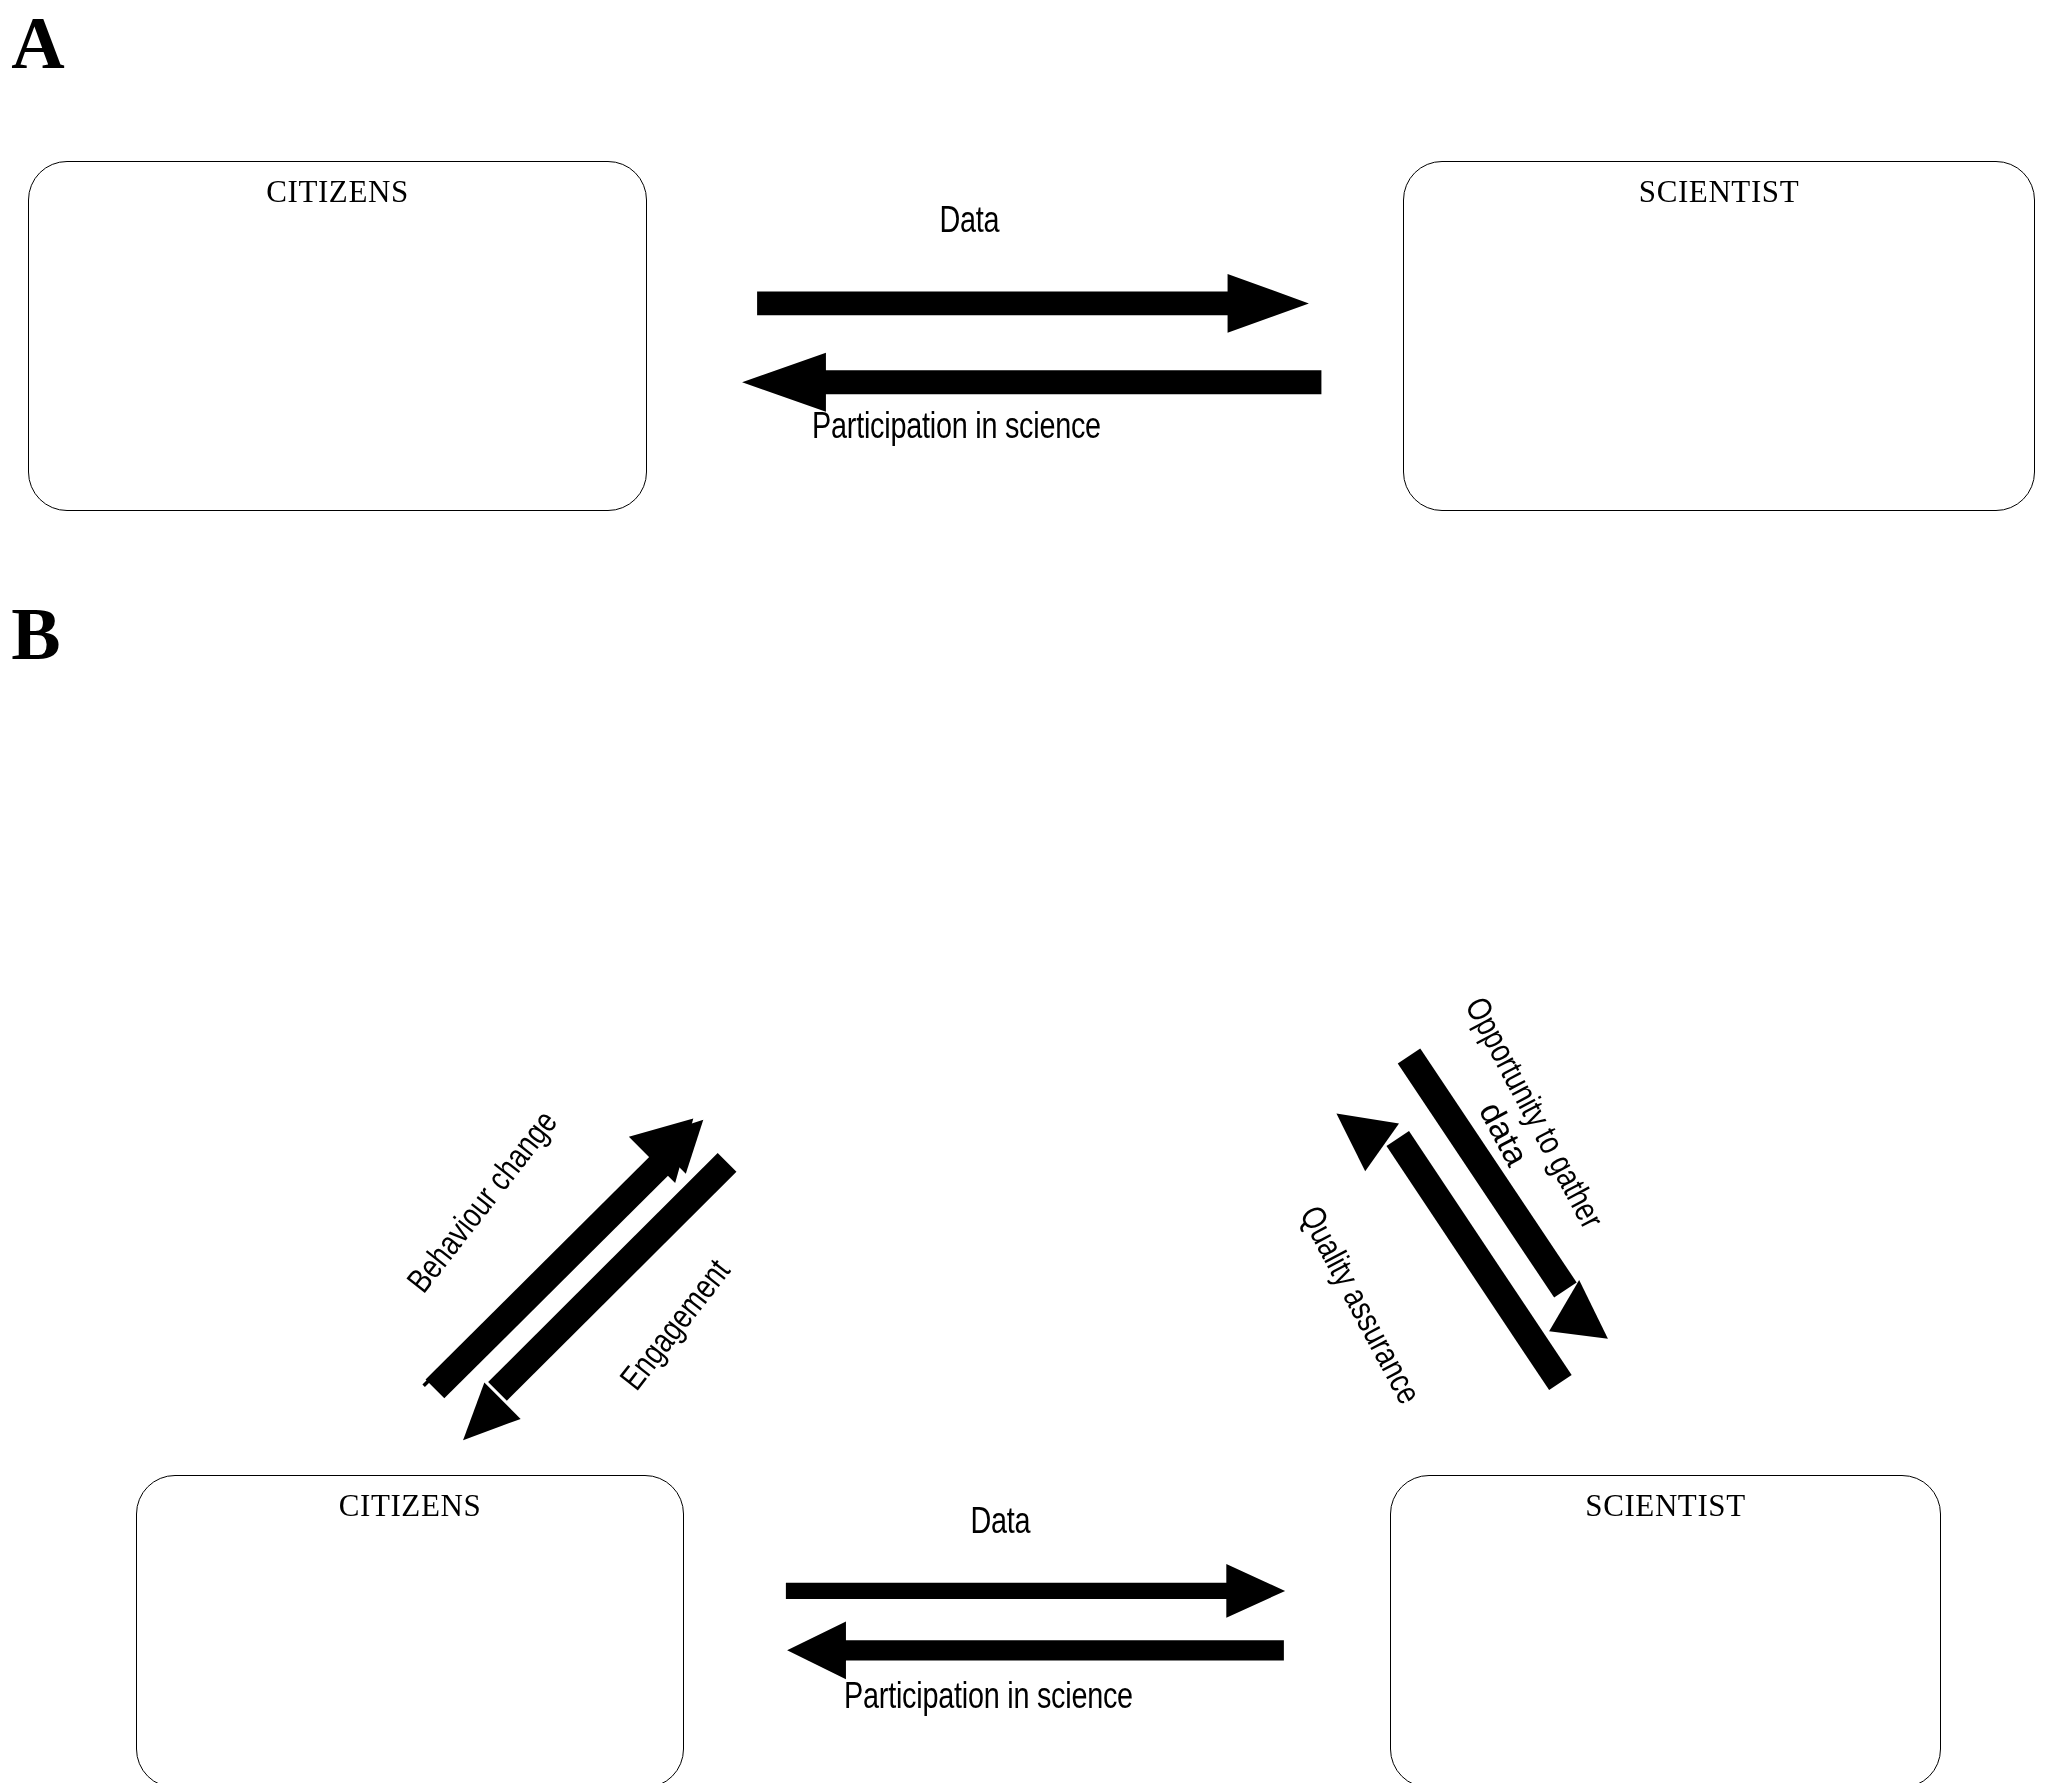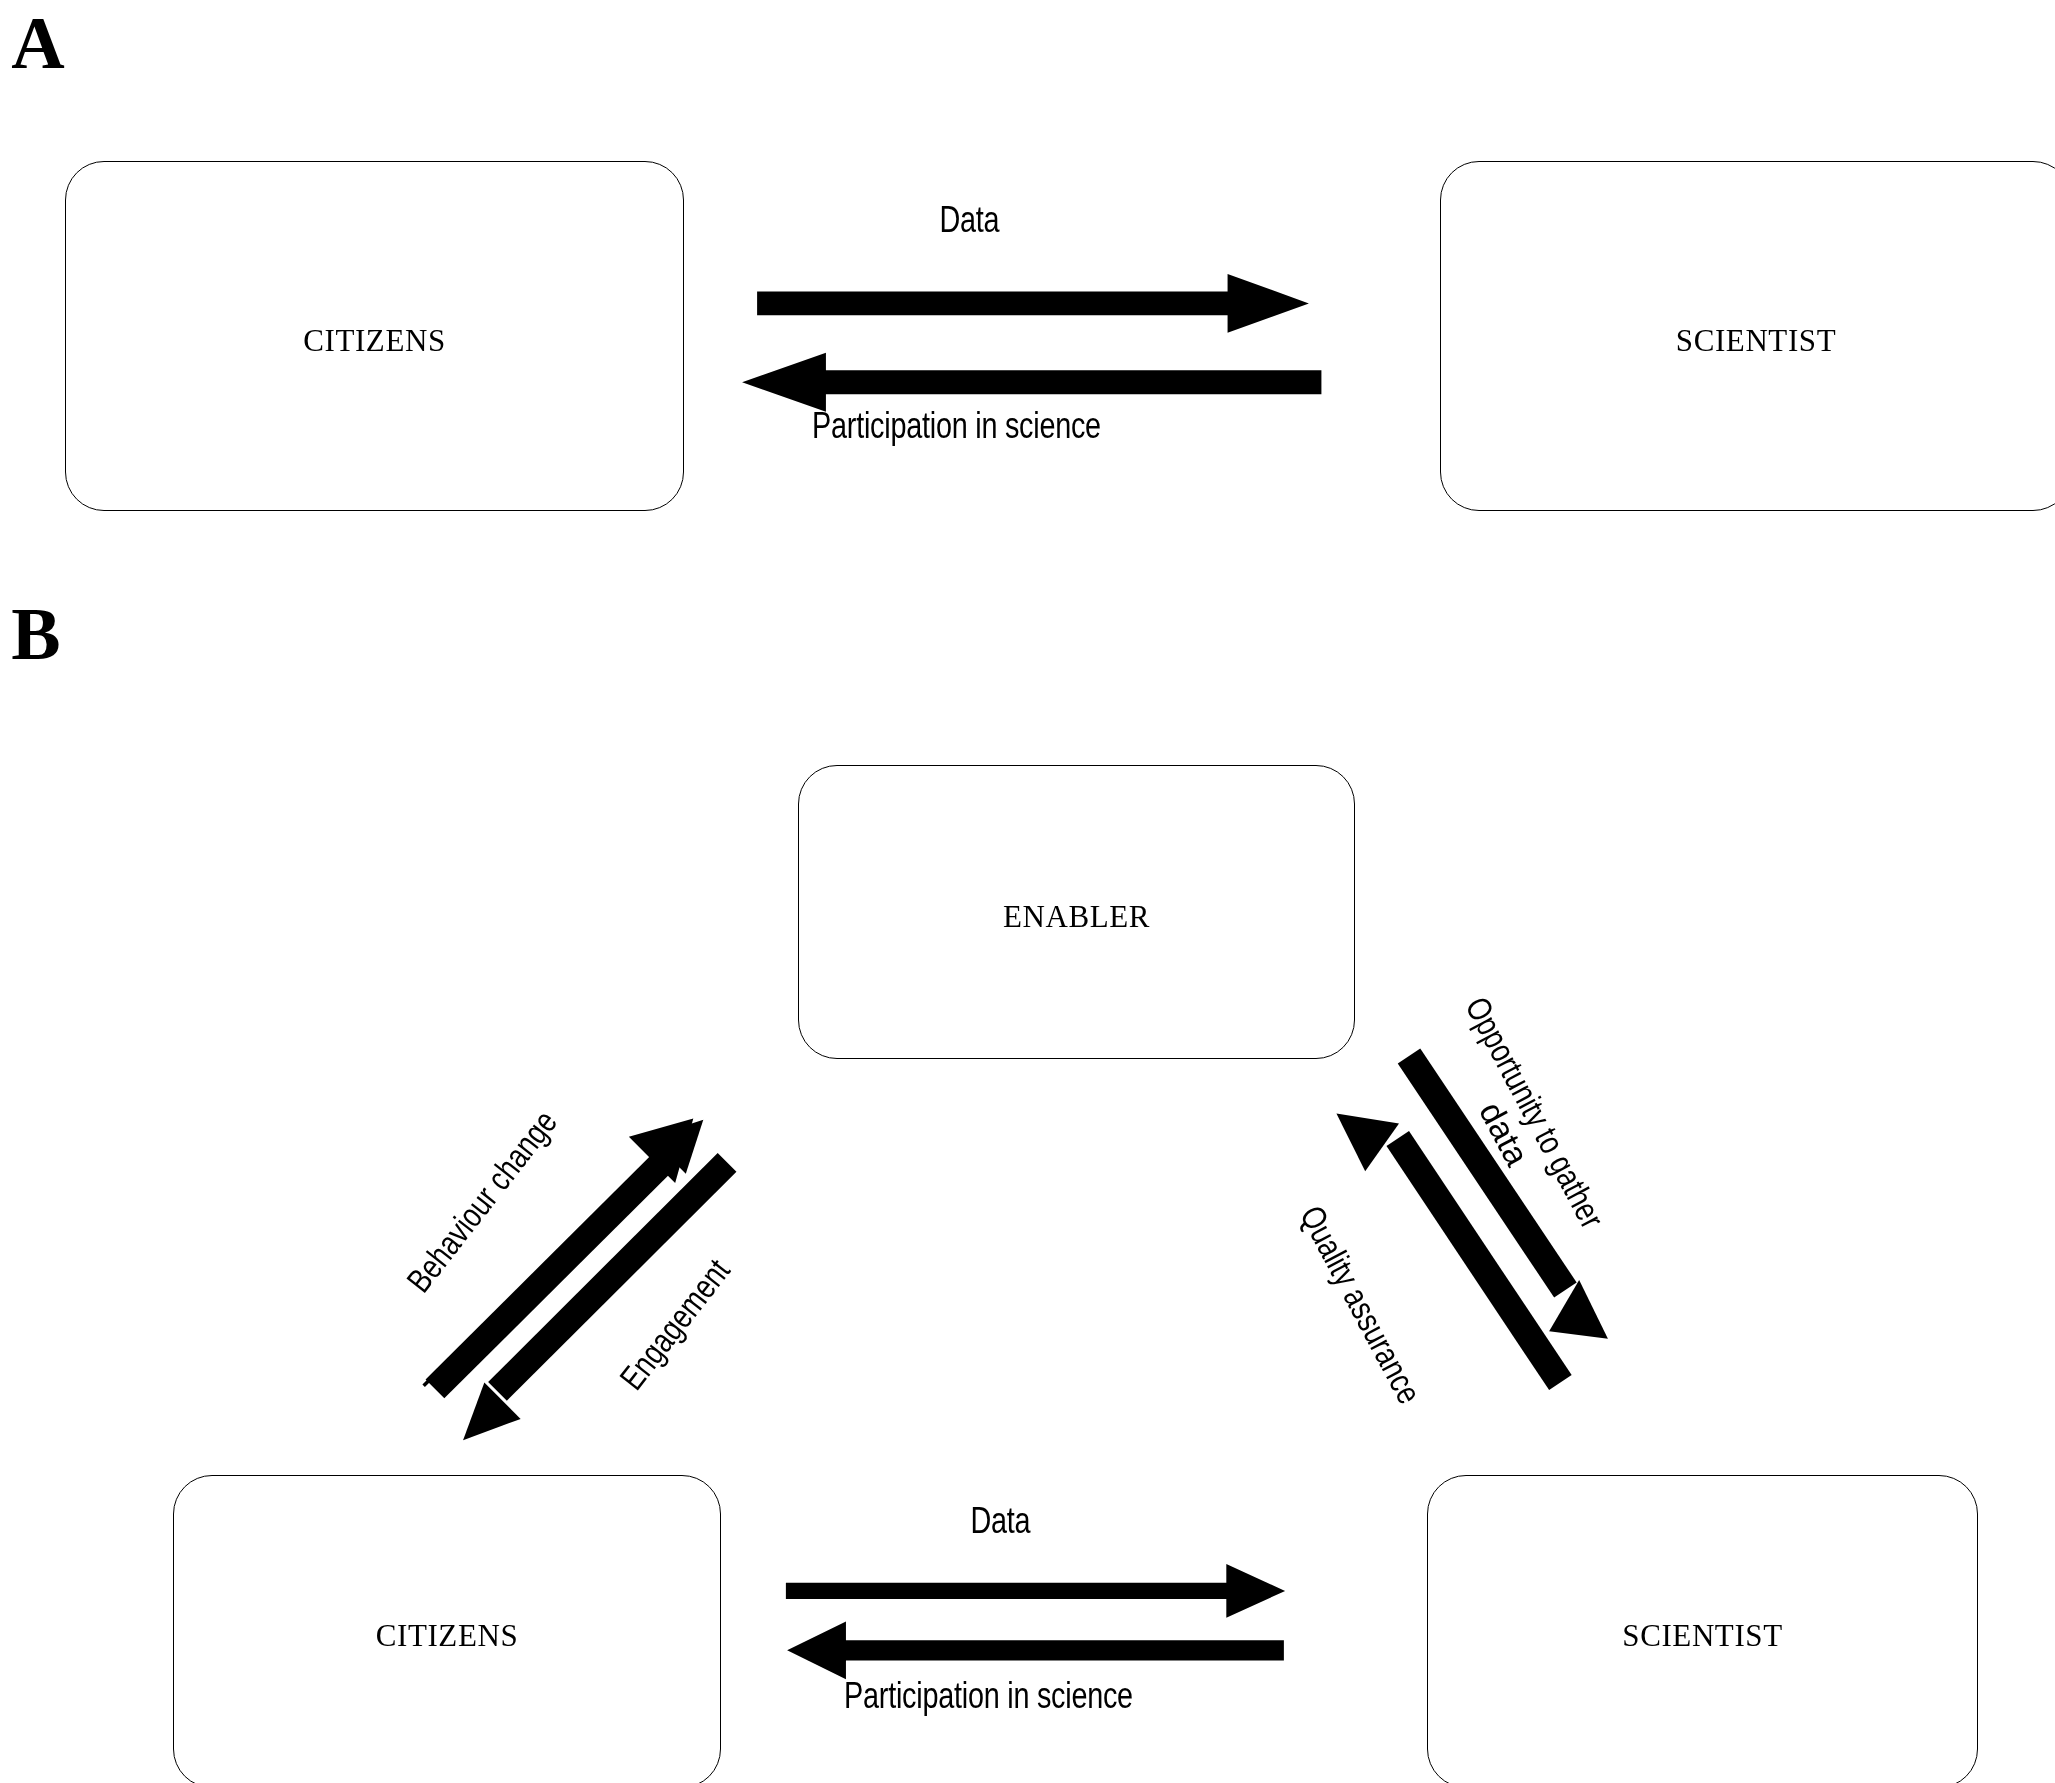--- a/index.html
+++ b/index.html
@@ -29,23 +29,21 @@
   #panel-b-letter { left: 11.3px; top: 597px; }
 
   
   .entity-box {
     position: absolute;
     box-sizing: border-box;
     border: 1.9px solid #000000;
     border-radius: 39px;
     background: #ffffff;
     display: flex;
-    align-items: center;
     justify-content: center;
-    margin-left: 37px;
   }
   .entity-label {
     font-family: "Liberation Serif", serif;
     color: #000000;
     font-size: 44px;
     letter-spacing: 0.6px;
     
     font-variant: small-caps;
     text-transform: lowercase;
   }
@@ -134,23 +132,20 @@
   <div class="arrow-label" id="label-a-data">
     <span class="condensed">Data</span>
   </div>
 
   <div class="arrow-label" id="label-a-participation">
     <span class="condensed">Participation in science</span>
   </div>
 
   <div class="panel-letter" id="panel-b-letter">B</div>
 
-  <div class="entity-box" id="box-b-enabler">
-    <span class="entity-label">Enabler</span>
-  </div>
 
   <div class="entity-box" id="box-b-citizens">
     <span class="entity-label">Citizens</span>
   </div>
 
   <div class="entity-box" id="box-b-scientist">
     <span class="entity-label">Scientist</span>
   </div>
 
   <div class="rot-label" id="label-b-behaviour">

